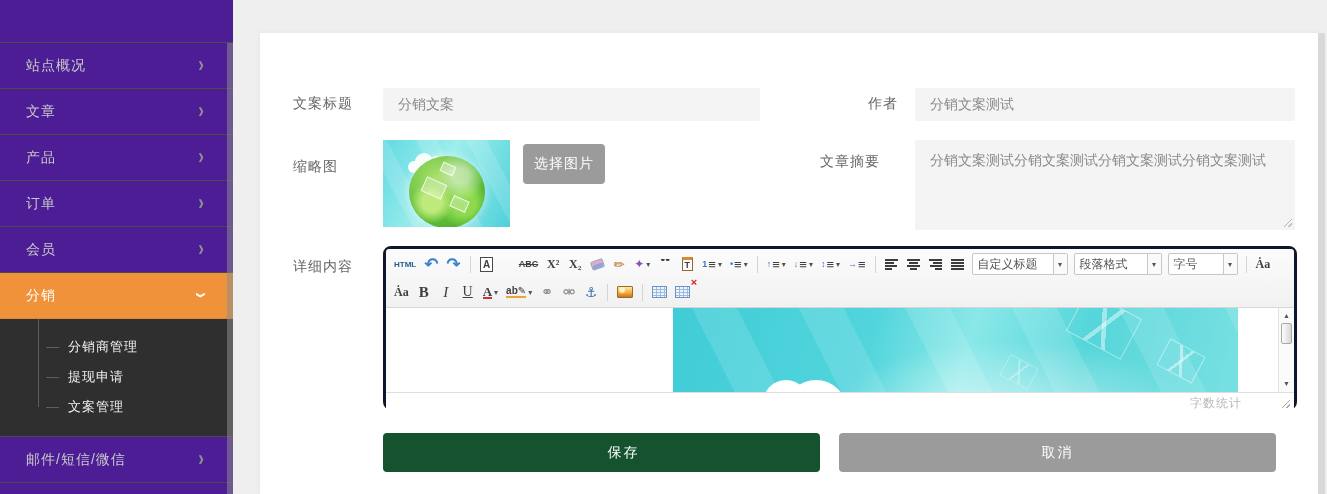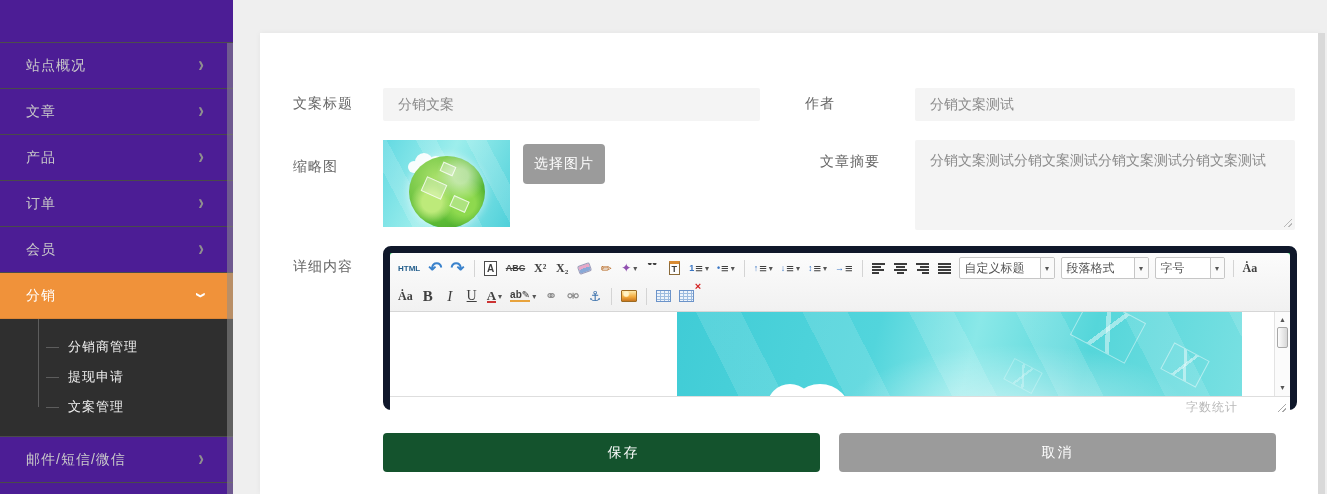--- a/index.html
+++ b/index.html
@@ -51,34 +51,34 @@
   .globe-env { position:absolute; border:1px solid rgba(255,255,255,0.75); background:rgba(255,255,255,0.28); transform:rotate(24deg); }
   .tcloud { position:absolute; left:32px; top:13px; width:18px; height:18px; border-radius:50%; background:#fff;
             box-shadow:12px 3px 0 0 #fff, -10px 5px 0 -3px #fff, 4px 7px 0 0 #fff; opacity:0.95; }
 
   .pick-btn { position:absolute; left:263px; top:111px; width:82px; height:40px; background:#9b9b9b;
               border:none; border-radius:4px; color:#fff; font-size:14px; letter-spacing:1px;
               font-family:inherit; cursor:pointer; }
 
   
   .editor { position:absolute; left:123px; top:213px; width:914px; height:164px;
-            border:7px solid #0f172a; border-radius:8px; background:#22c55e; }
+            border:3px solid #0f172a; border-radius:8px; background:#22c55e; }
   .ed-toolbar { background:linear-gradient(#fcfcfc,#f1f1f1); border-bottom:1px solid #d6d6d6;
                 border-radius:3px 3px 0 0; padding:1px 4px; }
   .ed-row { height:28px; display:flex; align-items:center; flex-wrap:nowrap; }
   .tb-btn { min-width:20px; height:22px; padding:0 3px; margin:0 1px; display:inline-flex; align-items:center;
             justify-content:center; font-size:12px; color:#404040; border-radius:2px; cursor:pointer; position:relative; }
   .tb-sep { width:1px; height:17px; background:#d4d4d4; margin:0 5px; }
   .tb-dd { font-size:8px; color:#555; margin-left:2px; }
   .pre { color:#3a76c4; font-size:9px; font-weight:bold; margin-right:1px; }
   .g-html { font-size:8px; font-weight:bold; color:#235e8c; }
   .g-blue { color:#3a82cc; font-weight:bold; }
   .g-big { font-size:17px; line-height:1; }
   .g-boxed { border:1px solid #4a4a4a; font-size:10px; font-weight:bold; line-height:13px; padding:0 2px; background:#fff; }
-  .g-strike { font-size:9px; font-weight:bold; text-decoration:line-through; }
+  .g-strike { font-size:9px; font-weight:bold; text-decoration:line-through;margin-left:17px; }
   .g-supsub { font-size:12px; font-weight:bold; font-family:"Liberation Serif",serif; }
   .g-quote { font-family:"Liberation Serif",serif; font-size:22px; font-weight:bold; line-height:6px;
              height:10px; overflow:hidden; display:inline-block; }
   .g-clip { border:1px solid #8a6a3a; border-top:3px solid #d98b33; font-size:9px; font-weight:bold;
             line-height:10px; padding:0 2px; background:#fdfdfd; }
   .g-lines { font-size:13px; }
   .g-case { font-size:12px; font-weight:bold; font-family:"Liberation Serif",serif; }
   .g-b { font-weight:bold; font-family:"Liberation Serif",serif; font-size:15px; }
   .g-it { font-style:italic; font-family:"Liberation Serif",serif; font-size:15px; }
   .g-u { text-decoration:underline; font-family:"Liberation Serif",serif; font-size:14px; }
@@ -183,21 +183,21 @@
       </div>
     </div>
   <div class="sb-scroll"></div>
 </div>
 
 <div class="card">
 
   <span class="lbl" style="left:33px; top:62px;">文案标题</span>
   <input class="fld" style="left: 123px; top: 55px; width: 377px; height: 33px;" value="分销文案">
 
-  <span class="lbl" style="left:545px; top:62px;">作者</span>
+  <span class="lbl" style="left:608px; top:62px;">作者</span>
   <input class="fld" style="left: 655px; top: 55px; width: 380px; height: 33px;" value="分销文案测试">
 
   <span class="lbl" style="left:33px; top:125px;">缩略图</span>
   <div class="thumb">
     <span class="tcloud"></span>
     <div class="globe"></div>
     <span class="globe-env" style="left:40px; top:40px; width:22px; height:16px;"></span>
     <span class="globe-env" style="left:68px; top:58px; width:17px; height:12px;"></span>
     <span class="globe-env" style="left:58px; top:24px; width:14px; height:10px;"></span>
   </div>

